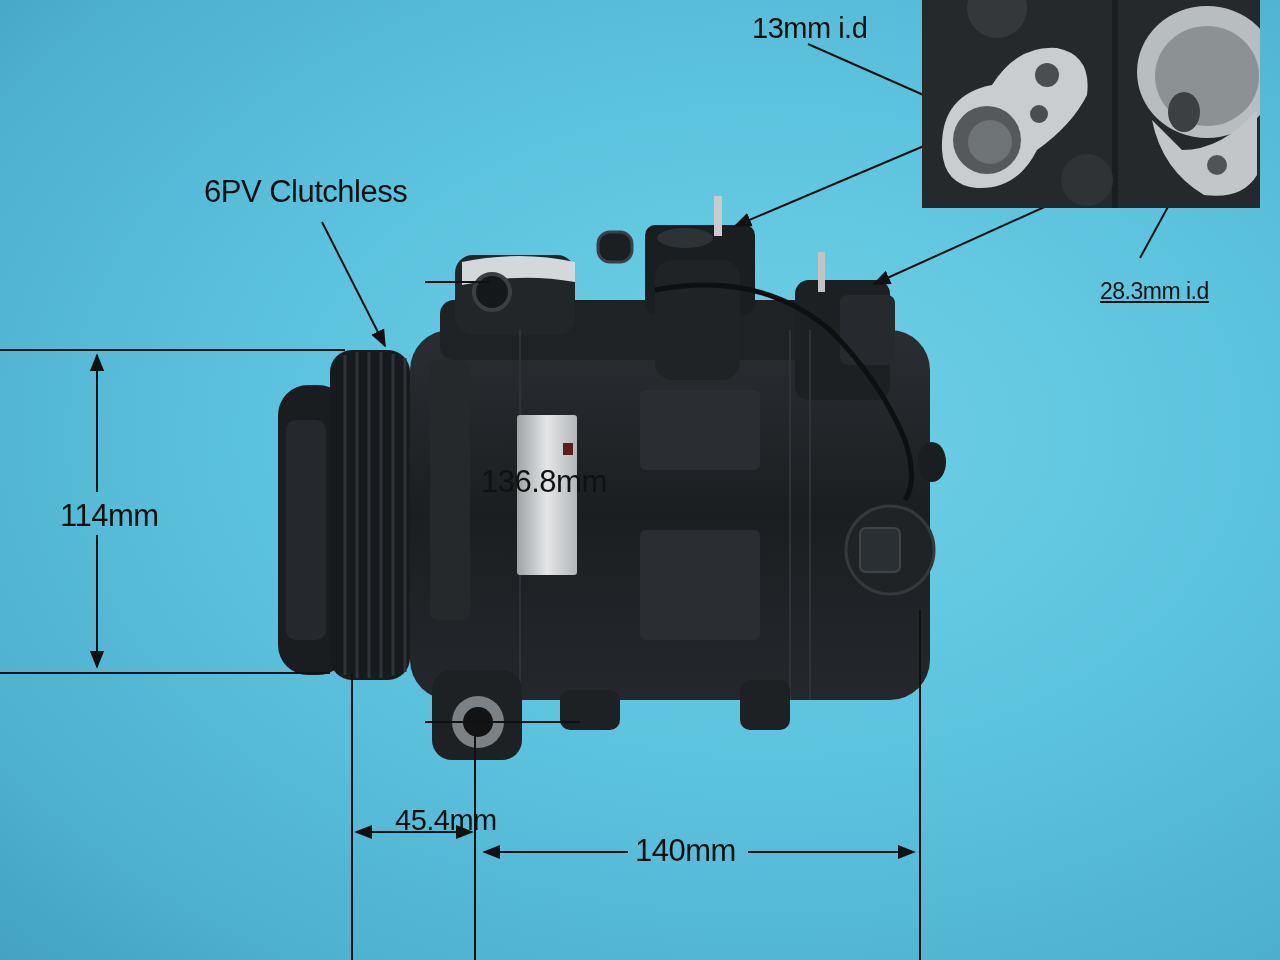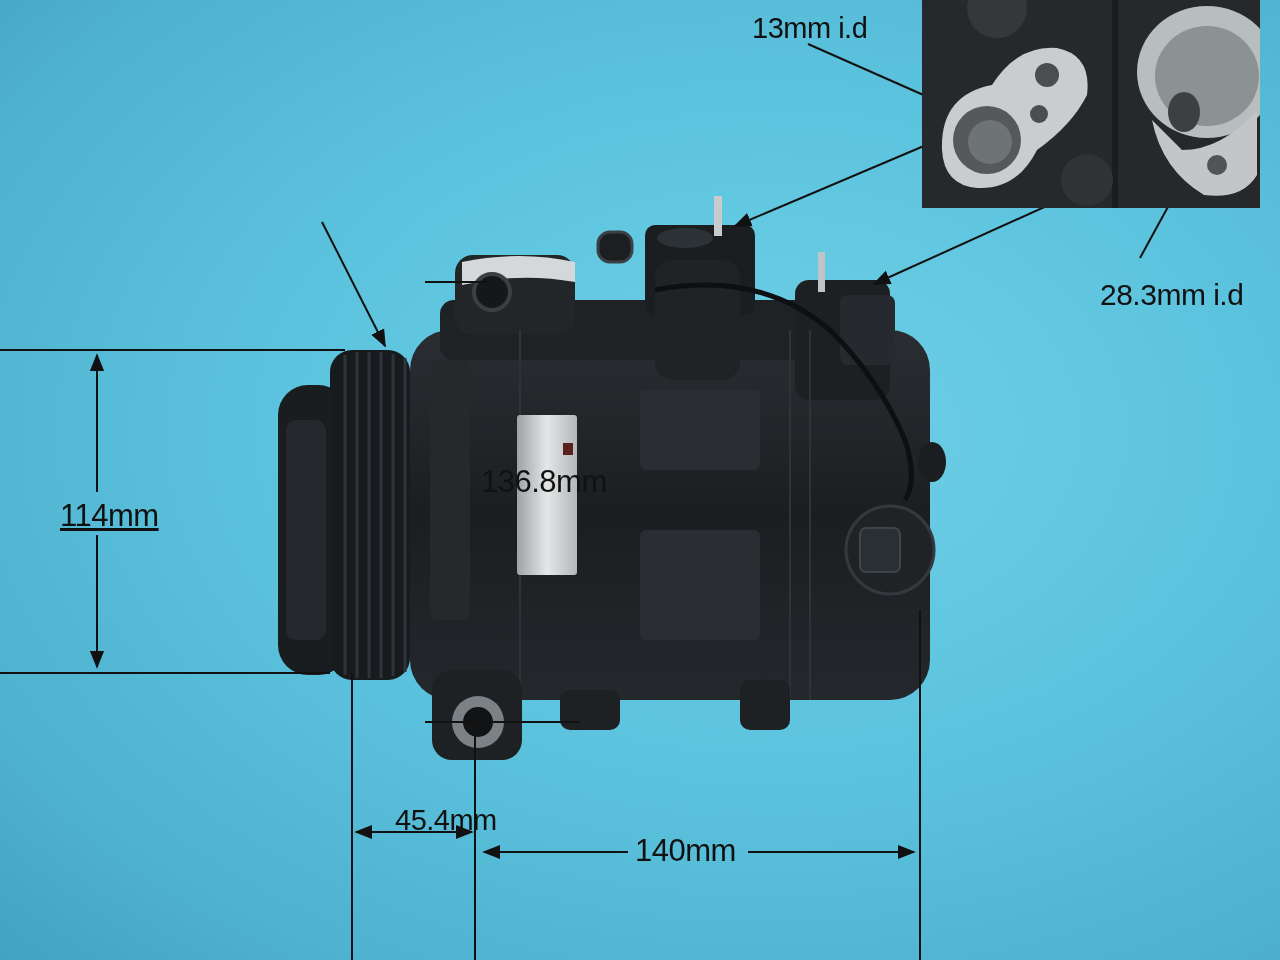--- a/index.html
+++ b/index.html
@@ -145,19 +145,20 @@
       <circle cx="117" cy="114" r="9" fill="#4a4e51"></circle>
 
       <ellipse cx="285" cy="72" rx="70" ry="66" fill="#b8bdc0"></ellipse>
       <ellipse cx="285" cy="76" rx="52" ry="50" fill="#8c9194"></ellipse>
       <ellipse cx="262" cy="112" rx="16" ry="20" fill="#3c4043"></ellipse>
       <path d="M230,120 Q240,170 282,195 Q320,200 335,175 L335,110 Q300,150 260,150 z" fill="#c2c6c9"></path>
       <circle cx="295" cy="165" r="10" fill="#505457"></circle>
     </svg>
   </div>
 
+  <div class="label" style="left:204px; top:176px;">6PV Clutchless</div>
   <div class="label" style="left:752px; top:14px; font-size:29px;text-align:center;">13mm i.d</div>
-  <div class="label" style="left:1100px; top:280px; font-size:30px;">28.3mm i.d</div>
-  <div class="label" style="left:60px; top:500px;text-decoration:underline;">114mm</div>
+  <div class="label" style="left:1100px; top:280px; font-size:23px;text-decoration:underline;">28.3mm i.d</div>
+  <div class="label" style="left:60px; top:500px;">114mm</div>
   <div class="label" style="left:481px; top:466px;">136.8mm</div>
   <div class="label" style="left:355px; top:806px; font-size:29px;margin-left:40px;">45.4mm</div>
   <div class="label" style="left:635px; top:835px;text-align:center;">140mm</div>
 </div>
 
 </body></html>

